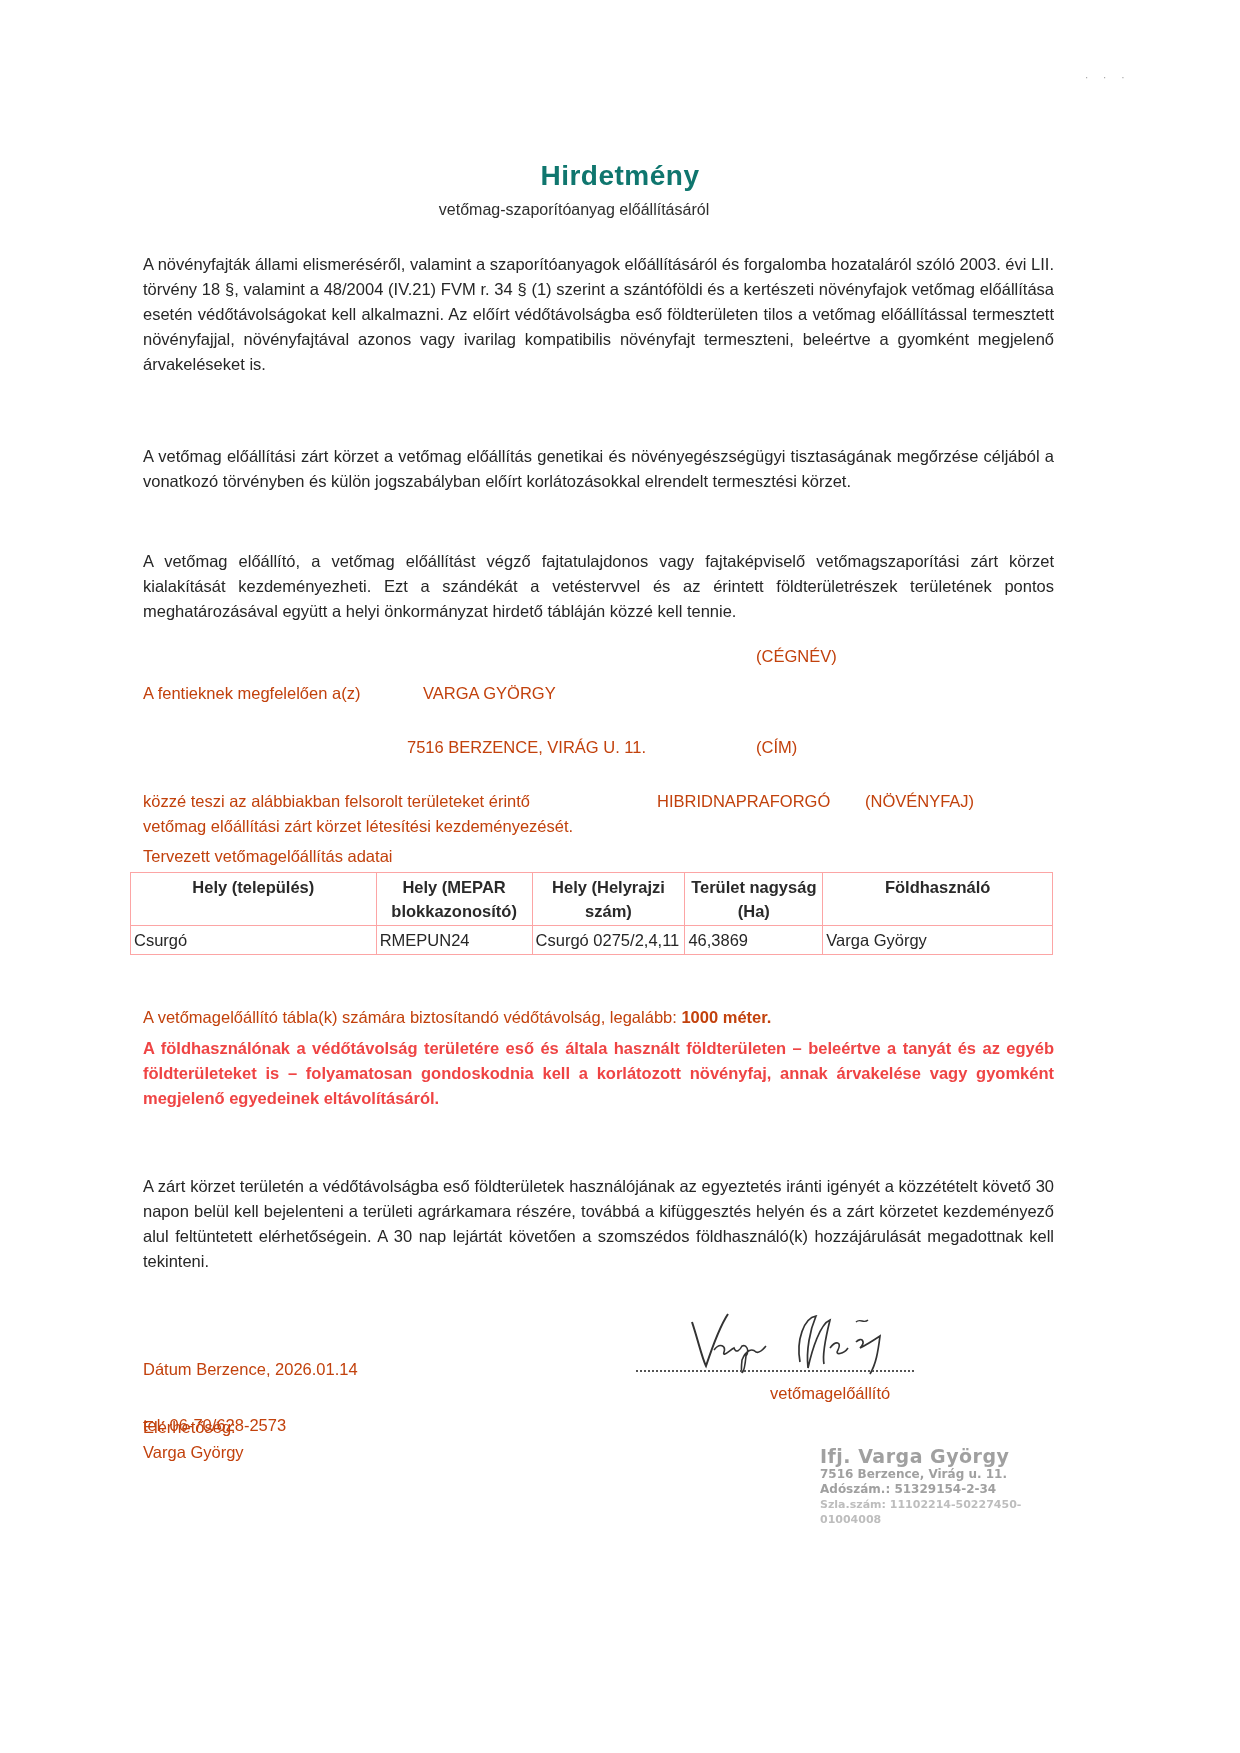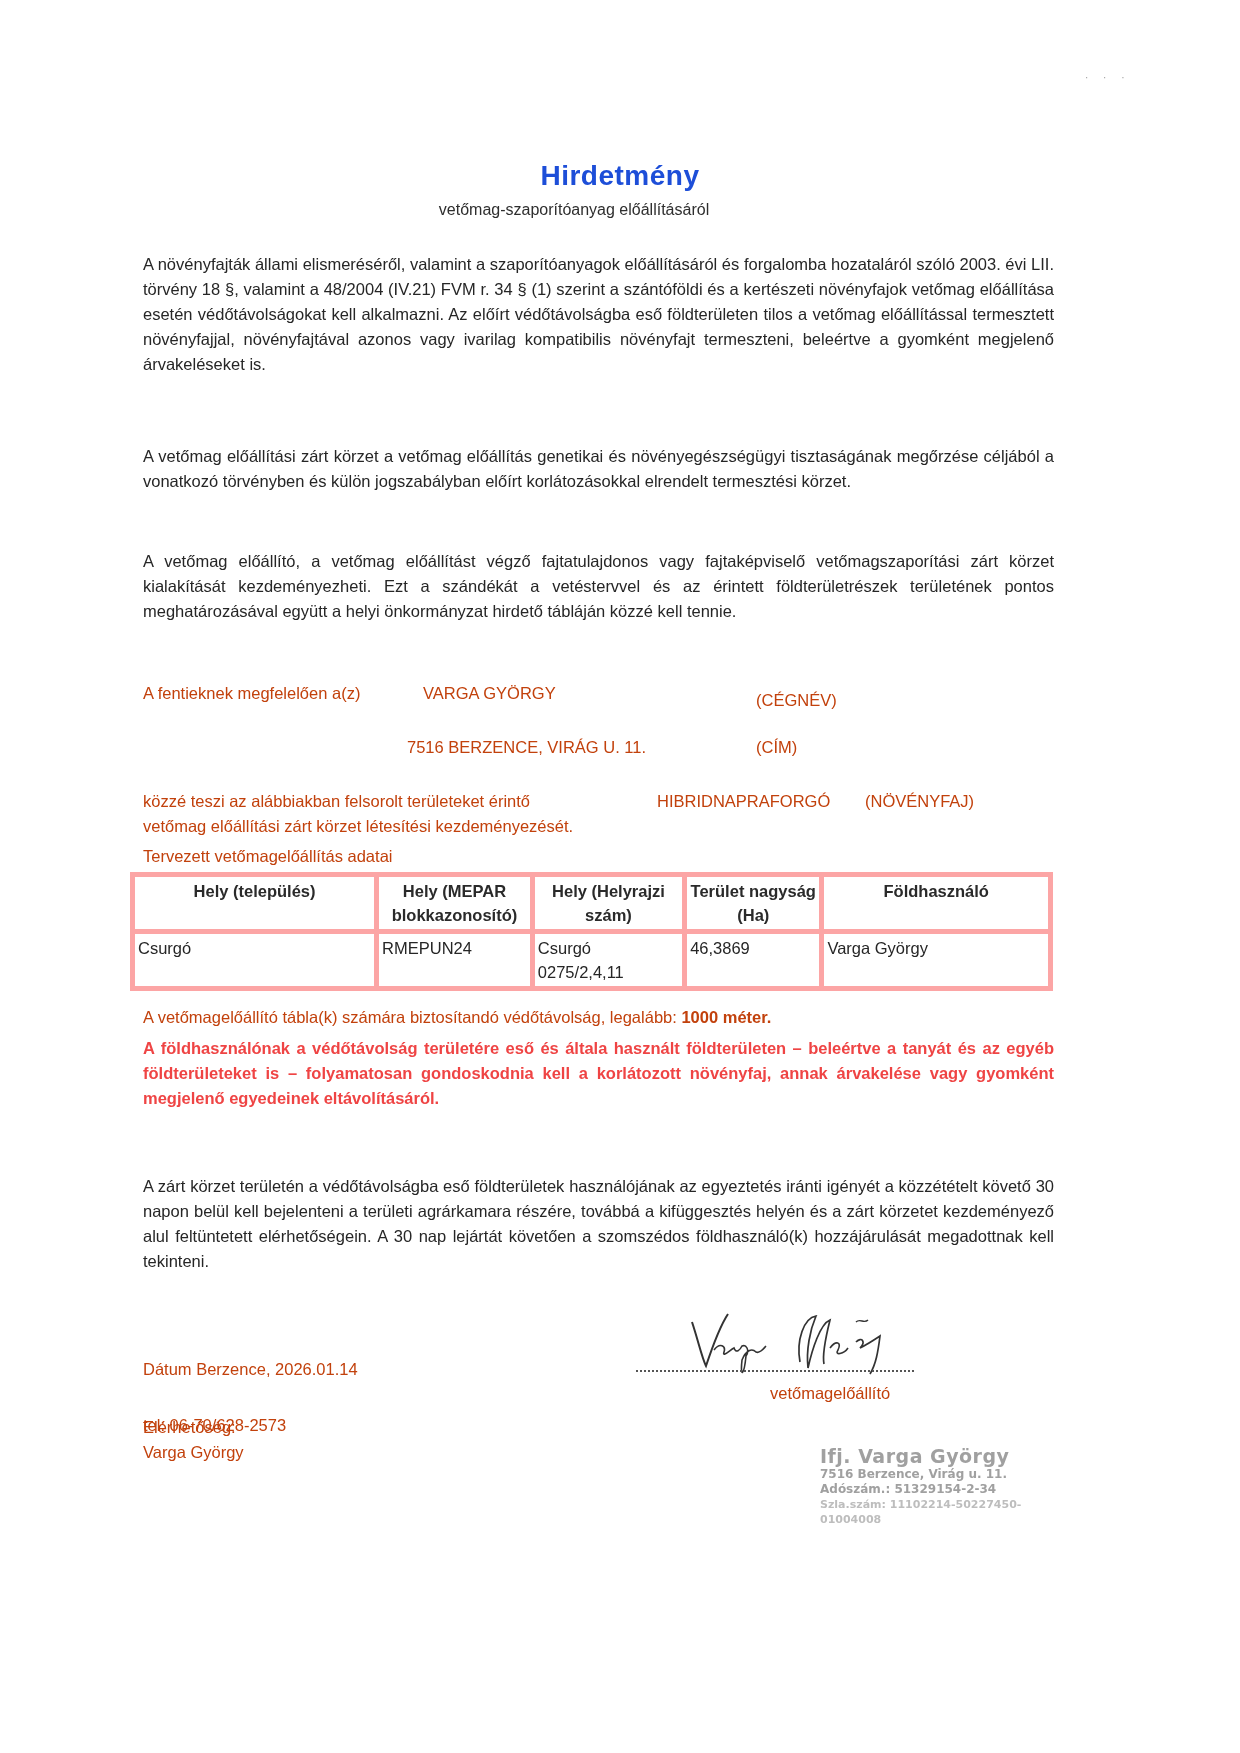--- a/index.html
+++ b/index.html
@@ -8,21 +8,21 @@
       background: #ffffff;
       position: relative;
       font-family: "Liberation Sans", "DejaVu Sans", sans-serif;
       color: #2a2a2a;
       overflow: hidden;
     }
     .page { position: absolute; left: 0; top: 0; width: 1240px; height: 1753px; }
     .corner-mark { position: absolute; left: 1085px; top: 72px; font-size: 10px; color: #9a9a9a; letter-spacing: 6px; }
     .title {
       position: absolute; left: 0; width: 1240px; top: 160px;
-      text-align: center; font-size: 28px; font-weight: bold; color: #1d4ed8; letter-spacing: 0.5px;
+      text-align: center; font-size: 28px; font-weight: bold; color: #0f766e; letter-spacing: 0.5px;
     }
     .subtitle {
       position: absolute; left: 0; width: 1148px; top: 201px;
       text-align: center; font-size: 16px; color: #2e2e2e;
     }
     .para {
       position: absolute; left: 143px; width: 911px;
       font-size: 16.5px; line-height: 25px; text-align: justify; color: #262626;
     }
     .para.last-left { text-align: justify; text-align-last: left; }
@@ -31,21 +31,21 @@
     .p3 { top: 549px; }
     .row-line { position: absolute; font-size: 16.5px; color: #c2410c; white-space: nowrap; }
     .bold { font-weight: bold; }
     .p-bold { top: 1036px; font-weight: bold; color: #ef4444; }
     .p-last { top: 1174px; }
     table.data {
       position: absolute; left: 130px; top: 872px; width: 923px;
       border-collapse: collapse; font-size: 16.5px; color: #262626;
     }
     table.data th, table.data td {
-      border: 5px solid #fca5a5; padding: 2px 3px; vertical-align: top; line-height: 24px;
+      border: 1px solid #fca5a5; padding: 2px 3px; vertical-align: top; line-height: 24px;
     }
     table.data th { font-weight: bold; text-align: center; color: #2a2a2a; }
     .sig-svg { position: absolute; left: 680px; top: 1300px; }
     .dotted-line {
       position: absolute; left: 636px; top: 1370px; width: 278px; height: 0;
       border-top: 2px dotted #555;
     }
     .stamp { position: absolute; left: 820px; top: 1445px; width: 260px; color: #a0a0a0; font-family: "DejaVu Sans", sans-serif; text-align: left; }
     .stamp .s-name { font-size: 19px; font-weight: bold; letter-spacing: 0.5px; }
     .stamp .s-line { font-size: 12px; font-weight: bold; line-height: 15px; }
@@ -60,21 +60,21 @@
 
   <div class="title">Hirdetmény</div>
   <div class="subtitle">vetőmag-szaporítóanyag előállításáról</div>
 
   <div class="para last-left p1">A növényfajták állami elismeréséről, valamint a szaporítóanyagok előállításáról és forgalomba hozataláról szóló 2003. évi LII. törvény 18 §, valamint a 48/2004 (IV.21) FVM r. 34 § (1) szerint a szántóföldi és a kertészeti növényfajok vetőmag előállítása esetén védőtávolságokat kell alkalmazni. Az előírt védőtávolságba eső földterületen tilos a vetőmag előállítással termesztett növényfajjal, növényfajtával azonos vagy ivarilag kompatibilis növényfajt termeszteni, beleértve a gyomként megjelenő árvakeléseket is.</div>
   <div class="para last-left p3">A vetőmag előállító, a vetőmag előállítást végző fajtatulajdonos vagy fajtaképviselő vetőmagszaporítási zárt körzet kialakítását kezdeményezheti. Ezt a szándékát a vetéstervvel és az érintett földterületrészek területének pontos meghatározásával együtt a helyi önkormányzat hirdető tábláján közzé kell tennie.</div>
   <div class="para last-left p2">A vetőmag előállítási zárt körzet a vetőmag előállítás genetikai és növényegészségügyi tisztaságának megőrzése céljából a vonatkozó törvényben és külön jogszabályban előírt korlátozásokkal elrendelt termesztési körzet.</div>
 
   <div class="row-line" style="left:143px; top:684px;">A fentieknek megfelelően a(z)</div>
   <div class="row-line" style="left:423px; top:684px;">VARGA GYÖRGY</div>
-  <div class="row-line" style="left:756px; top:691px;">(CÉGNÉV)</div>
+  <div class="row-line" style="left:756px; top:647px;">(CÉGNÉV)</div>
 
   <div class="row-line" style="left:407px; top:738px;">7516 BERZENCE, VIRÁG U. 11.</div>
   <div class="row-line" style="left:756px; top:738px;">(CÍM)</div>
 
   <div class="row-line" style="left:143px; top:792px;">közzé teszi az alábbiakban felsorolt területeket érintő</div>
   <div class="row-line" style="left:657px; top:792px;">HIBRIDNAPRAFORGÓ</div>
   <div class="row-line" style="left:865px; top:792px;">(NÖVÉNYFAJ)</div>
   <div class="row-line" style="left:143px; top:817px;">vetőmag előállítási zárt körzet létesítési kezdeményezését.</div>
   <div class="row-line" style="left:143px; top:847px;">Tervezett vetőmagelőállítás adatai</div>
 

